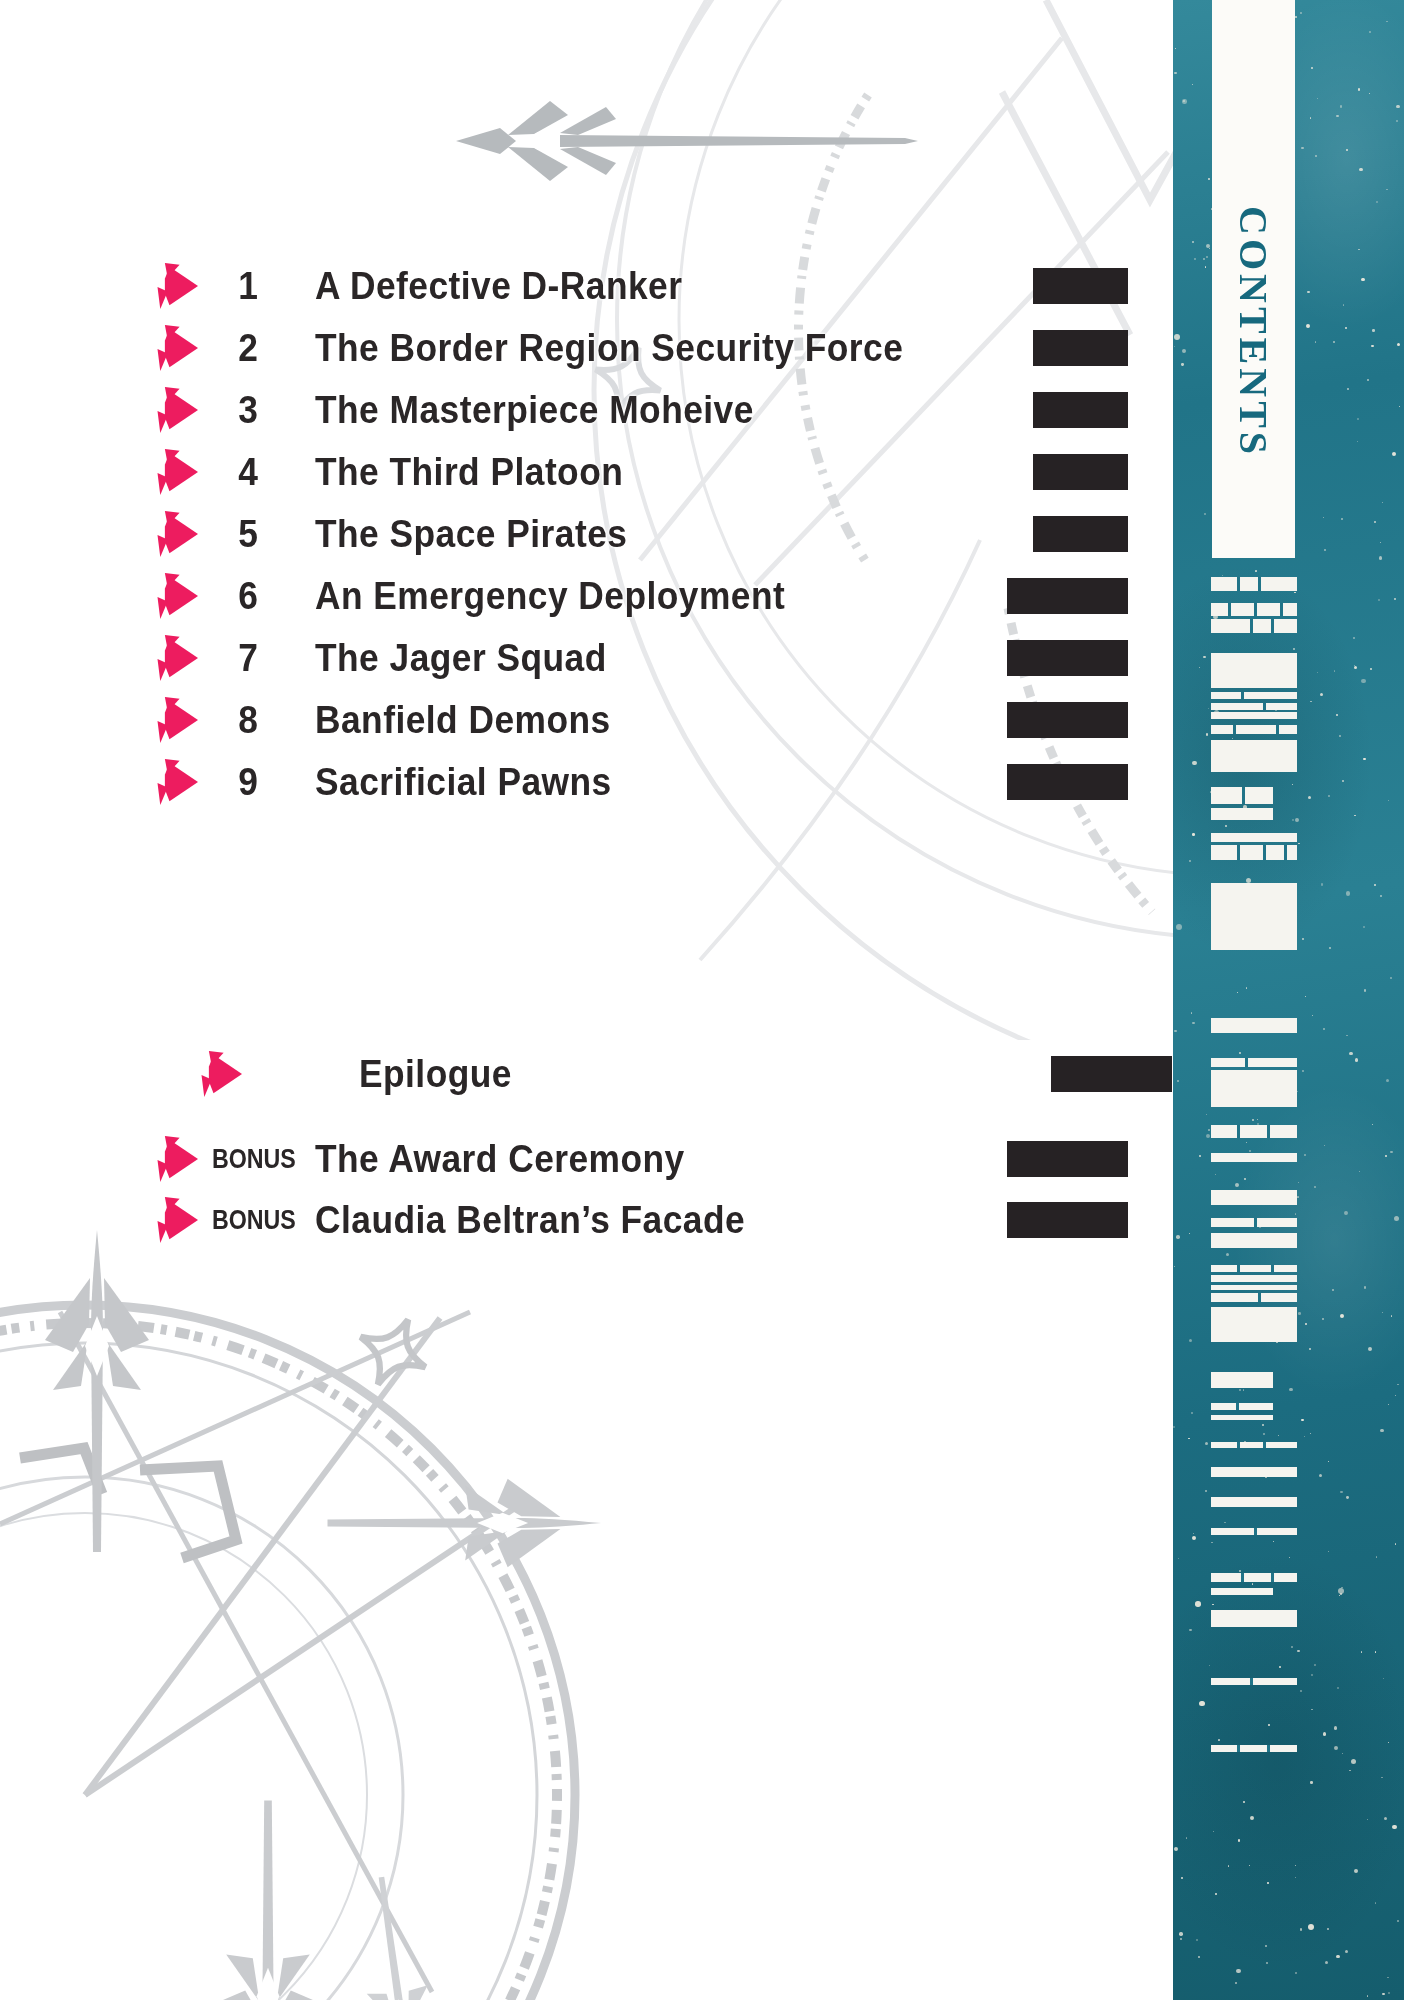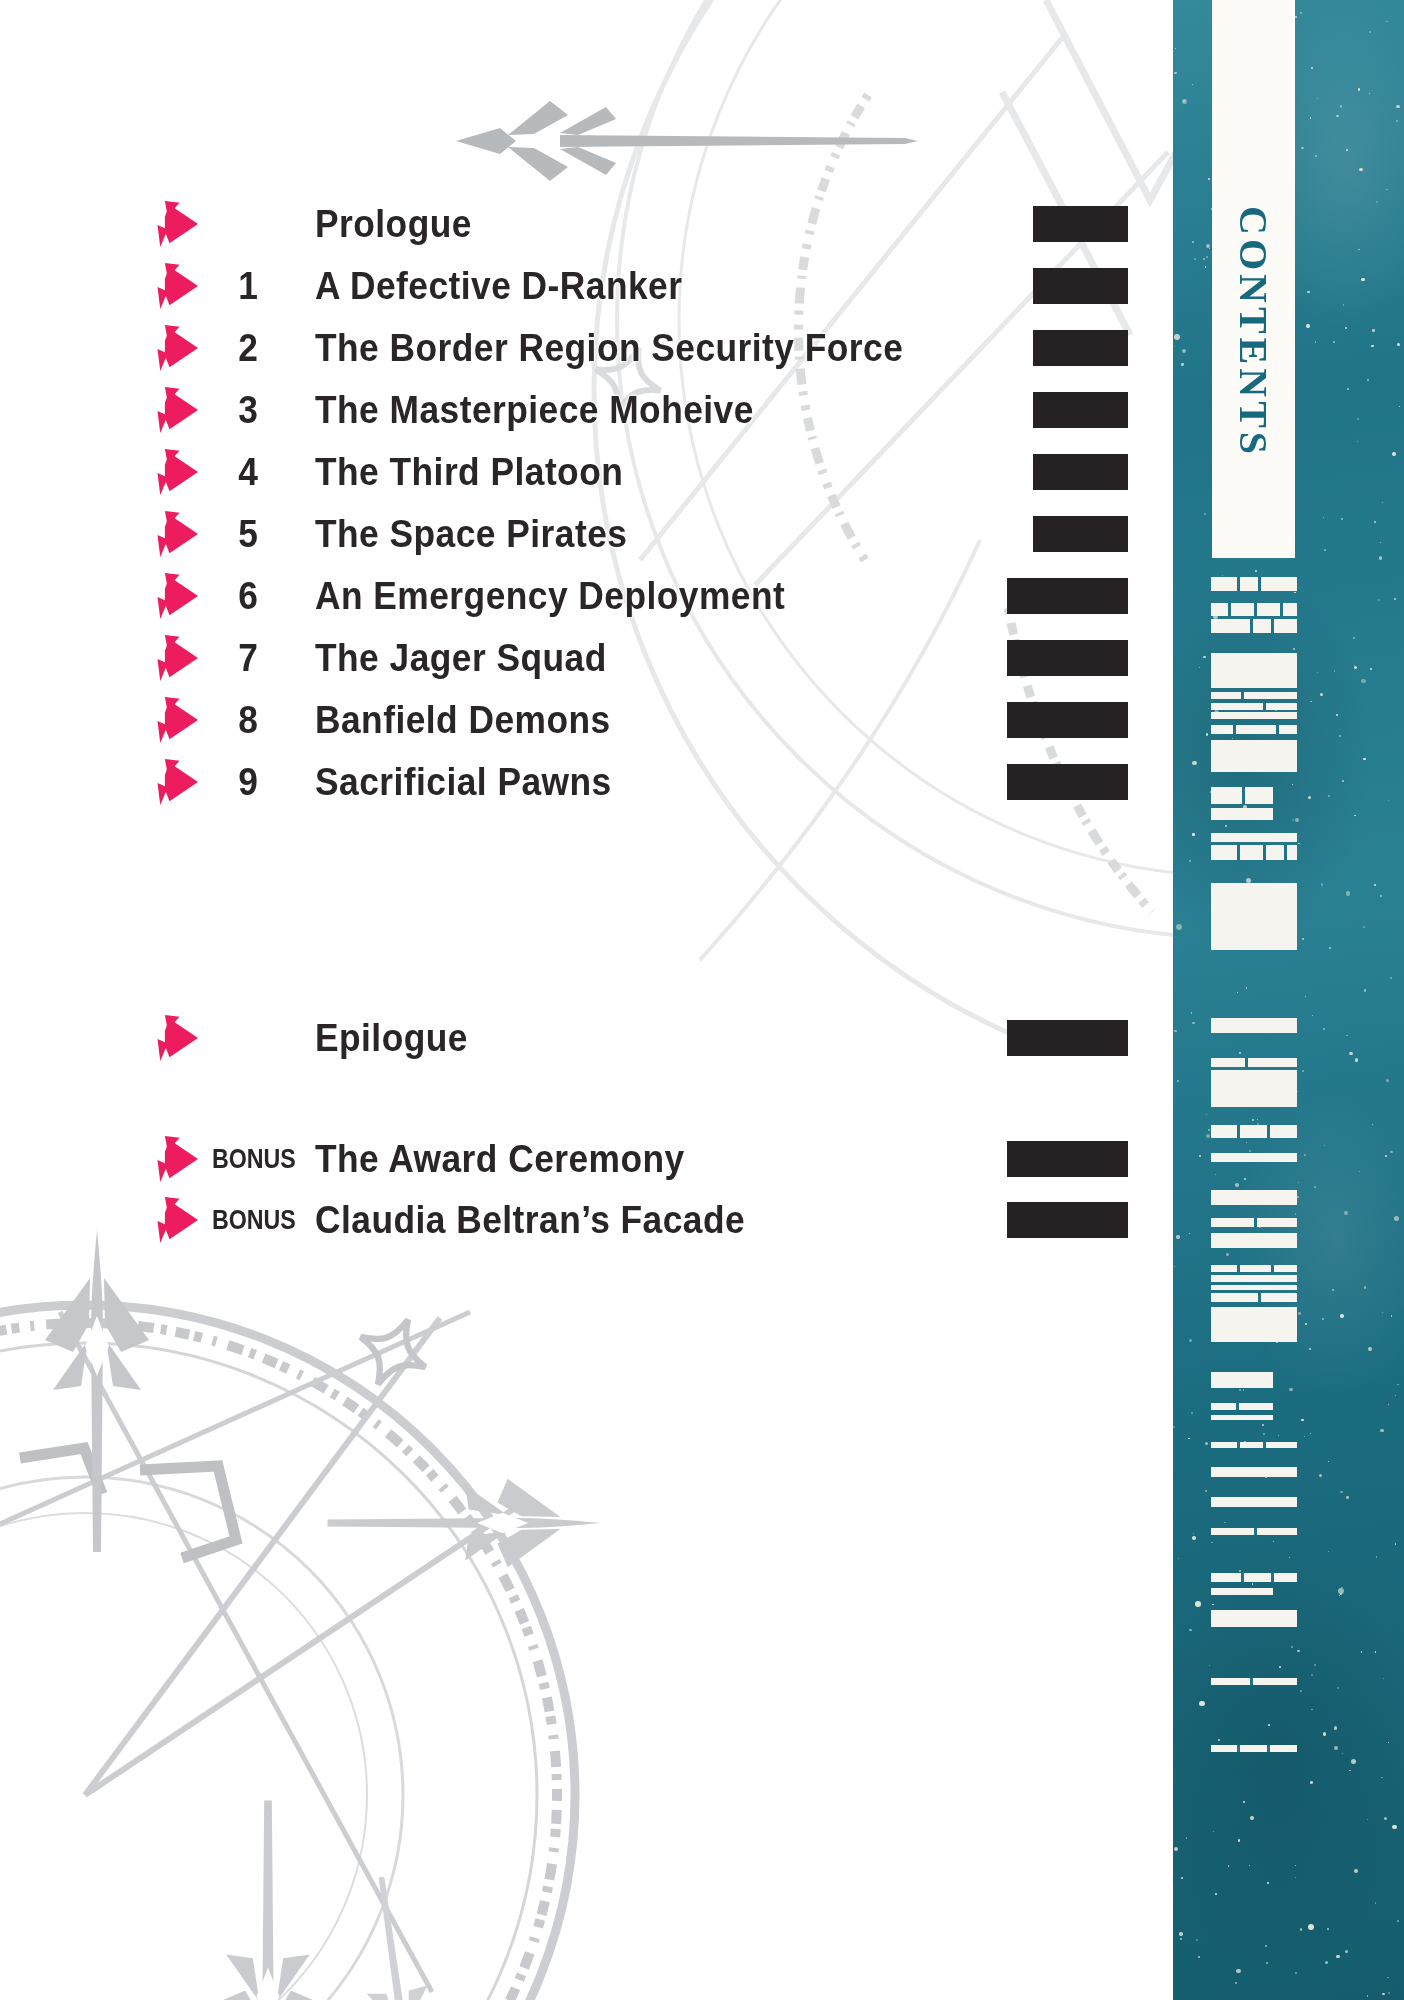--- a/index.html
+++ b/index.html
@@ -97,29 +97,20 @@
     <path d="M20,1458 L84,1448 L102,1494" stroke="#bec0c3" stroke-width="11" fill="none"></path>
     <path d="M140,1470 L218,1466 L236,1540 L182,1558" stroke="#bec0c3" stroke-width="11" fill="none"></path>
     <use href="#sw" transform="translate(97,1382)" fill="#c5c7ca"></use>
     <use href="#sw" transform="translate(472,1523) rotate(90) scale(0.85)" fill="#c9cbce"></use>
     <use href="#sw" transform="translate(268,1962) rotate(180) scale(0.95)" fill="#c9cbce"></use>
     <use href="#sw" transform="translate(398,1995) rotate(172) scale(0.7)" fill="#cfd1d4"></use>
     <path transform="translate(393,1352) rotate(25) scale(1.05)" d="M0,-34 C5,-12 12,-5 34,0 C12,5 5,12 0,34 C-5,12 -12,5 -34,0 C-12,-5 -5,-12 0,-34 Z" stroke="#c4c6c9" stroke-width="6" fill="none"></path>
   </svg>
 
   <div id="toc">
-      <div class="row" style="top: 193px;">
-        <svg viewBox="0 0 50 50" width="46" height="48" class="arrow">
-          <polygon points="14,0 30,2 17,16" fill="#ed1c5f"></polygon>
-          <polygon points="19,4 50,25 19,46 14,33 14,17" fill="#ed1c5f"></polygon>
-          <polygon points="6,26 17,31 9,50" fill="#ed1c5f"></polygon>
-        </svg>
-        <span class="label">Prologue</span>
-        <div class="pagebar narrow"></div>
-      </div>
       <div class="row" style="top: 255px;">
         <svg viewBox="0 0 50 50" width="46" height="48" class="arrow">
           <polygon points="14,0 30,2 17,16" fill="#ed1c5f"></polygon>
           <polygon points="19,4 50,25 19,46 14,33 14,17" fill="#ed1c5f"></polygon>
           <polygon points="6,26 17,31 9,50" fill="#ed1c5f"></polygon>
         </svg>
         <span class="num">1</span>
         <span class="label">A Defective D-Ranker</span>
         <div class="pagebar narrow"></div>
       </div>
@@ -196,21 +187,21 @@
       <div class="row" style="top: 751px;">
         <svg viewBox="0 0 50 50" width="46" height="48" class="arrow">
           <polygon points="14,0 30,2 17,16" fill="#ed1c5f"></polygon>
           <polygon points="19,4 50,25 19,46 14,33 14,17" fill="#ed1c5f"></polygon>
           <polygon points="6,26 17,31 9,50" fill="#ed1c5f"></polygon>
         </svg>
         <span class="num">9</span>
         <span class="label">Sacrificial Pawns</span>
         <div class="pagebar wide"></div>
       </div>
-      <div class="row" style="top: 1007px;">
+      <div class="row" style="top: 1043px; margin-left: 44px;">
         <svg viewBox="0 0 50 50" width="46" height="48" class="arrow">
           <polygon points="14,0 30,2 17,16" fill="#ed1c5f"></polygon>
           <polygon points="19,4 50,25 19,46 14,33 14,17" fill="#ed1c5f"></polygon>
           <polygon points="6,26 17,31 9,50" fill="#ed1c5f"></polygon>
         </svg>
         <span class="label">Epilogue</span>
         <div class="pagebar wide"></div>
       </div>
       <div class="row" style="top: 1128px;">
         <svg viewBox="0 0 50 50" width="46" height="48" class="arrow">

